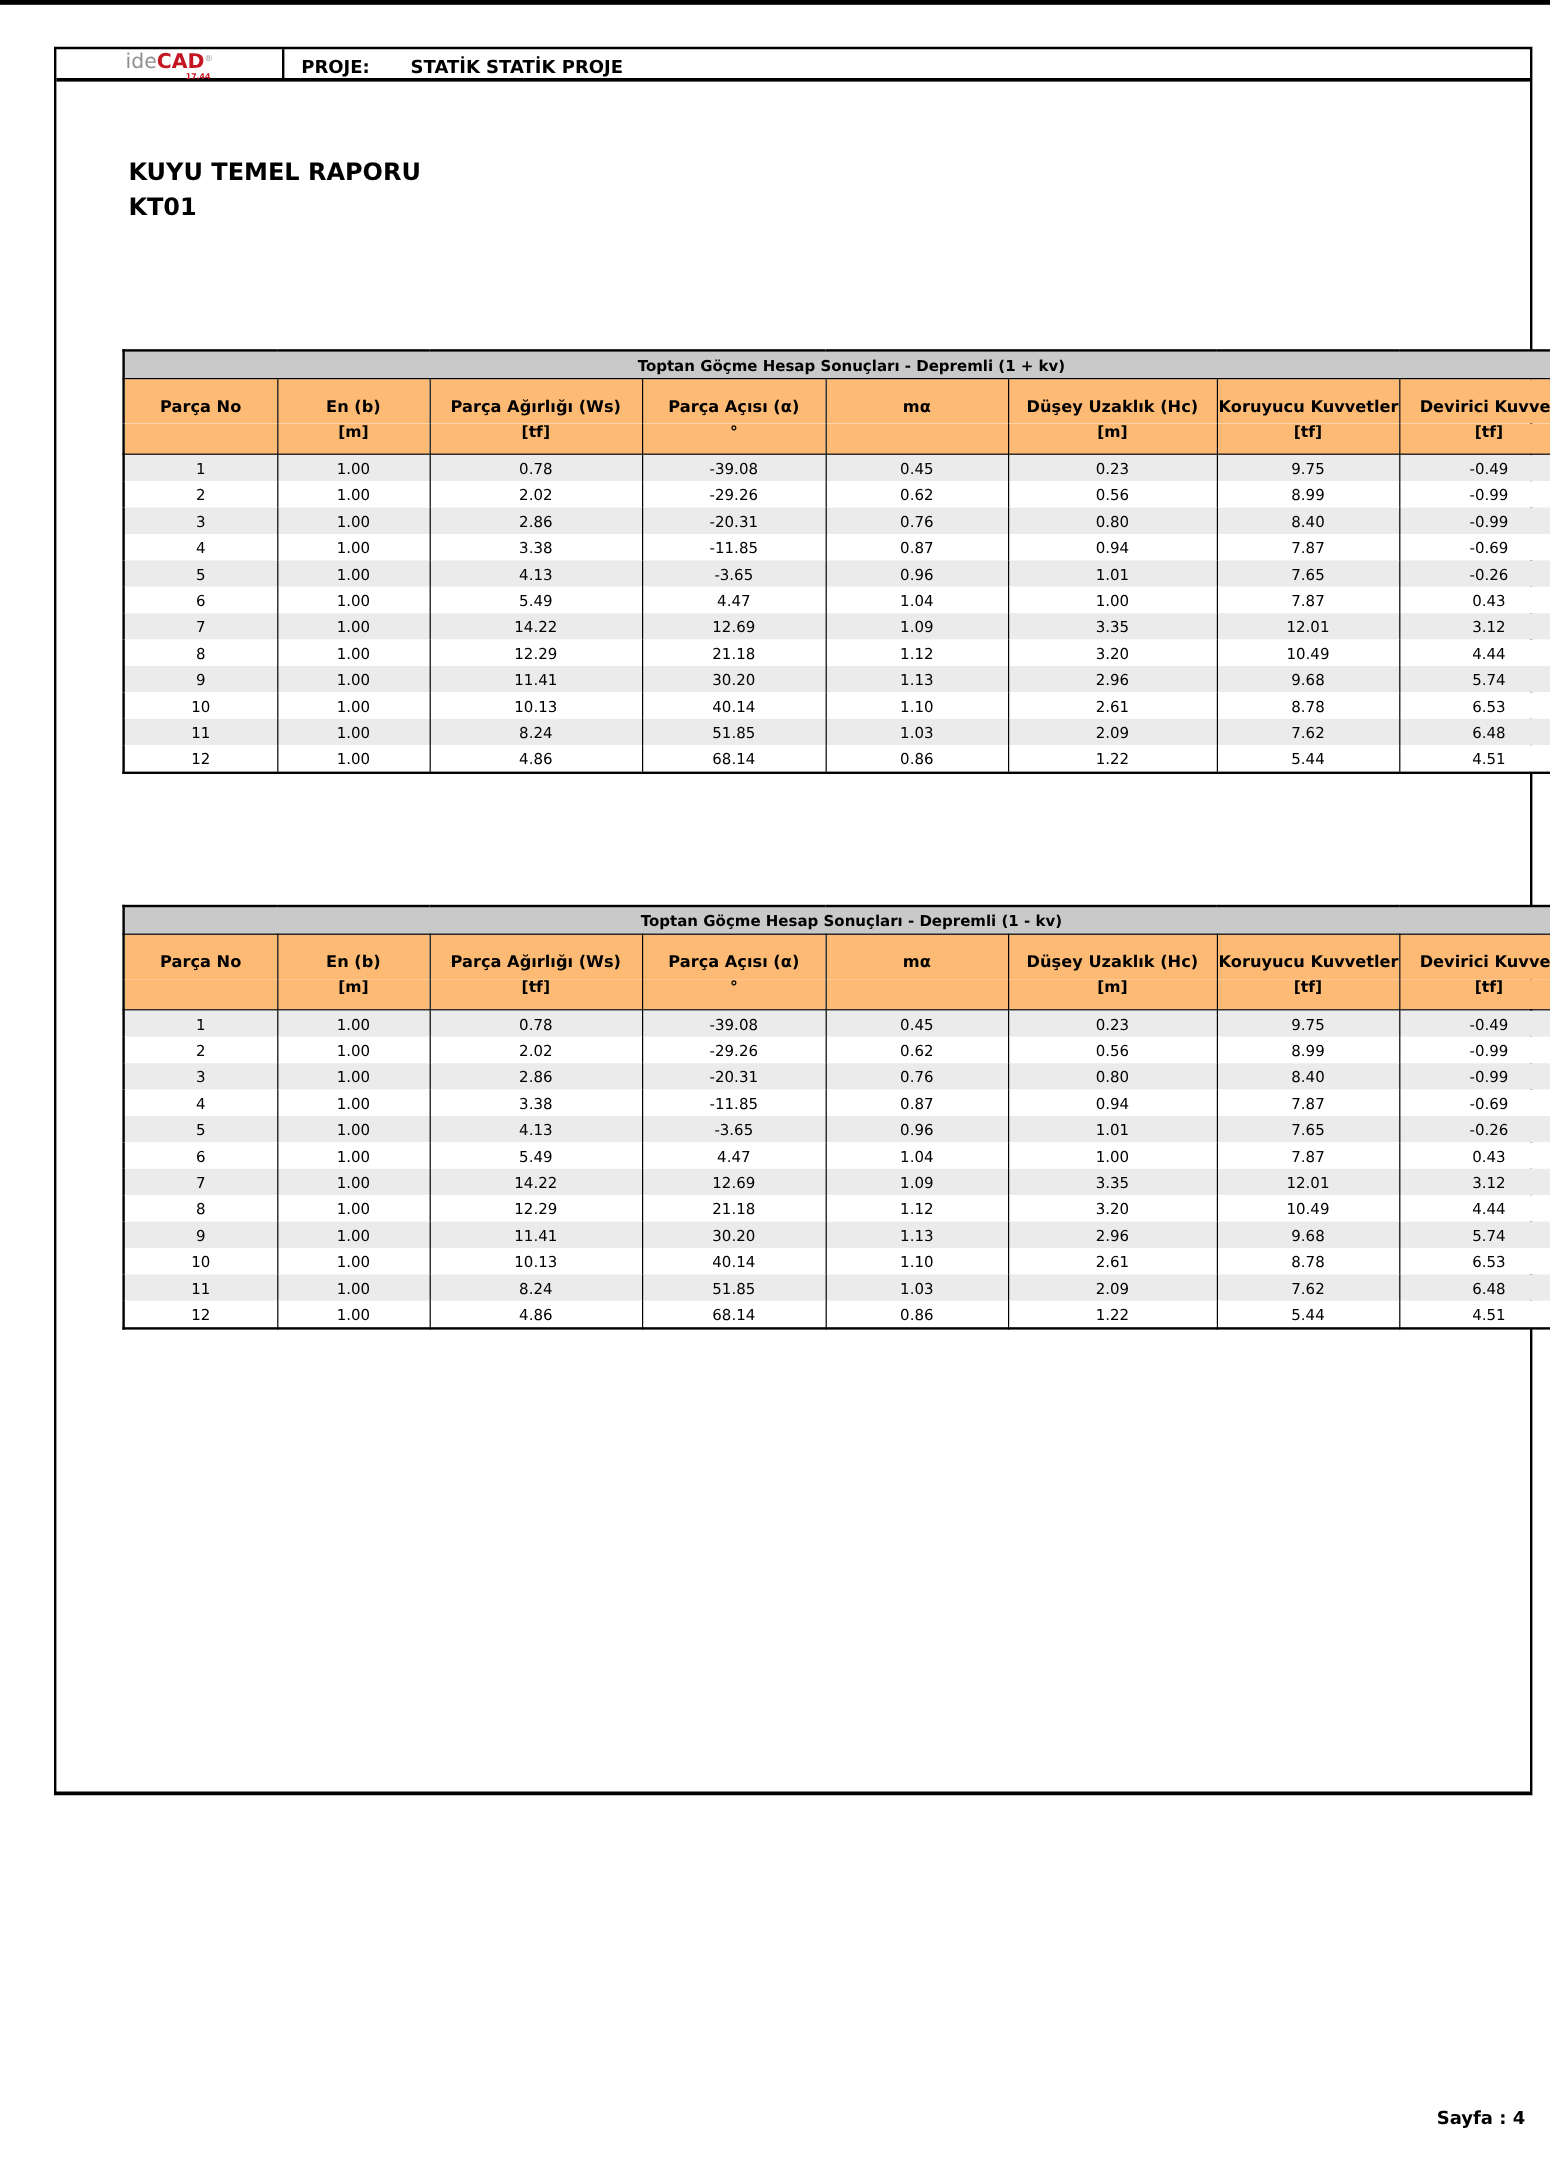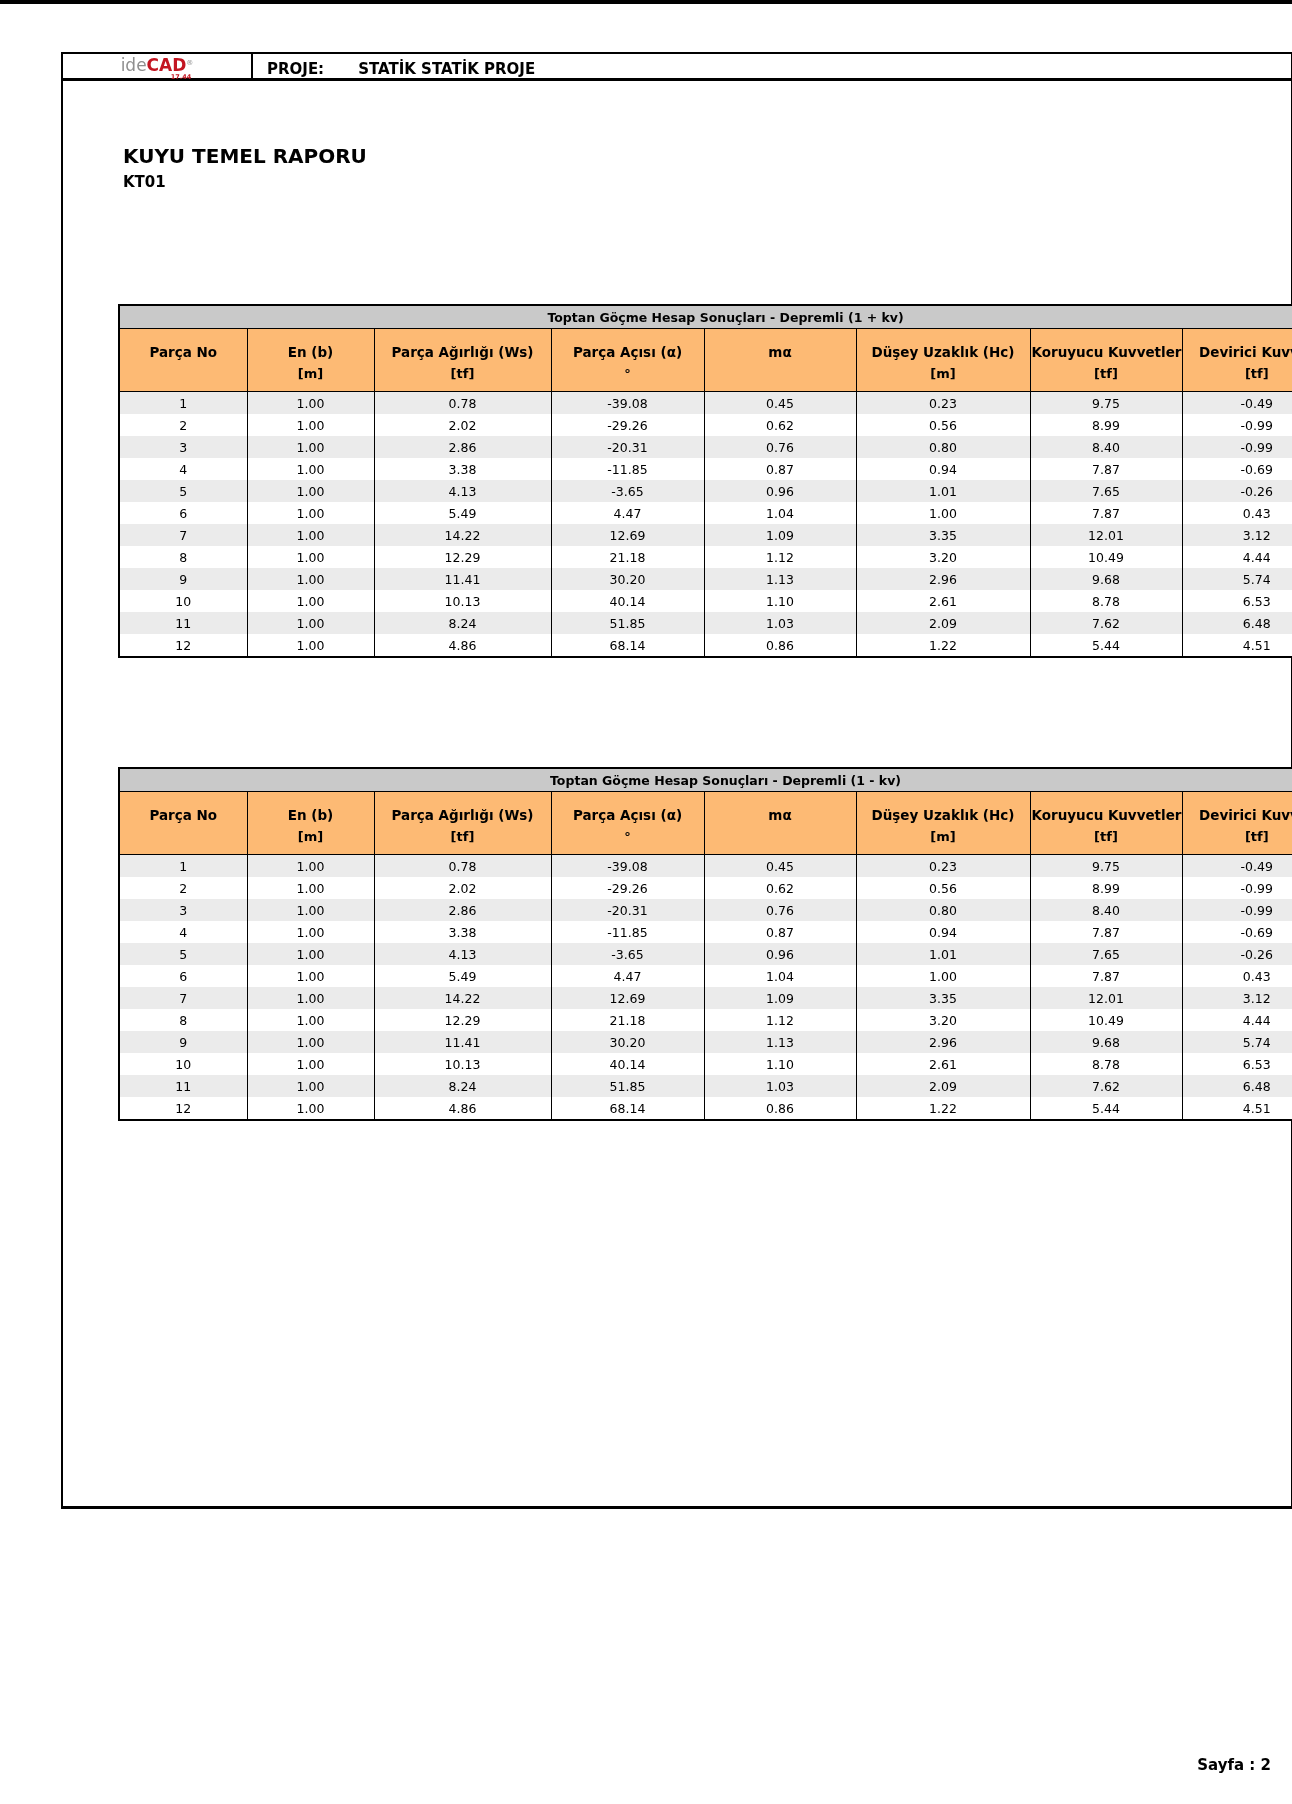--- a/index.html
+++ b/index.html
@@ -3,43 +3,43 @@
 <meta charset="utf-8">
 <style>
   html,body{margin:0;padding:0;}
   body{
     width:1292px;height:1804px;position:relative;background:#ffffff;
     font-family:"DejaVu Sans","Liberation Sans",sans-serif;color:#000;
     overflow:hidden;
   }
   #top-bar{position:absolute;top:0;left:0;width:1292px;height:4px;background:#000;}
   #page-frame{
-    position:absolute;left:45px;top:52px;width:1232px;height:1457px;
-    border:2px solid #000;border-bottom-width:3px;background:#fff;box-sizing:border-box;margin-left:16px;
+    position:absolute;left:45px;top:39px;width:1232px;height:1457px;
+    border:2px solid #000;border-bottom-width:3px;background:#fff;box-sizing:border-box;
   }
   
   #header-band{
     position:absolute;left:0;top:0;width:100%;height:27px;
     border-bottom:3px solid #000;display:flex;box-sizing:border-box;
   }
   #logo-cell{
     width:190px;border-right:2px solid #000;box-sizing:border-box;
     display:flex;align-items:center;justify-content:center;position:relative;
   }
   .logo-wrap{position:relative;line-height:1;margin-top:-2px;}
   .logo-ide{font-size:17px;color:#8f8f8f;letter-spacing:0px;}
   .logo-cad{font-size:17px;font-weight:bold;color:#c31622;letter-spacing:0px;}
   .logo-reg{font-size:7px;color:#8f8f8f;vertical-align:super;}
   .logo-version{position:absolute;right:2px;bottom:-7px;font-size:6.5px;color:#c31622;font-weight:bold;}
   #proje-cell{flex:1;display:flex;align-items:flex-end;padding-left:14px;}
   .proje-label{font-weight:bold;font-size:15px;}
   .proje-value{font-weight:bold;font-size:15px;margin-left:34px;}
   
   #report-title{position:absolute;left:60px;top:90px;font-size:20px;font-weight:bold;}
-  #report-code{position:absolute;left:60px;top:119px;font-size:15px;font-weight:bold;}
+  #report-code{position:absolute;left:60px;top:119px;font-size:20px;font-weight:bold;}
   
   .result-table{
     position:absolute;left:55px;width:1213px;border-collapse:collapse;
     table-layout:fixed;border:2px solid #000;
   }
   #table-0{top:250px;}
   #table-1{top:713px;}
   .c0{width:128px;} .c1{width:127px;} .c2{width:177px;} .c3{width:153px;}
   .c4{width:152px;} .c5{width:174px;} .c6{width:152px;} .c7{width:150px;}
   .title-cell{
@@ -402,13 +402,13 @@
           <td>0.86</td>
           <td>1.22</td>
           <td>5.44</td>
           <td>4.51</td>
         </tr>
       </tbody>
   </table>
 
 </div>
 
-<div id="page-footer">Sayfa : 2</div>
+<div id="page-footer">Sayfa : 4</div>
 
 </body></html>

